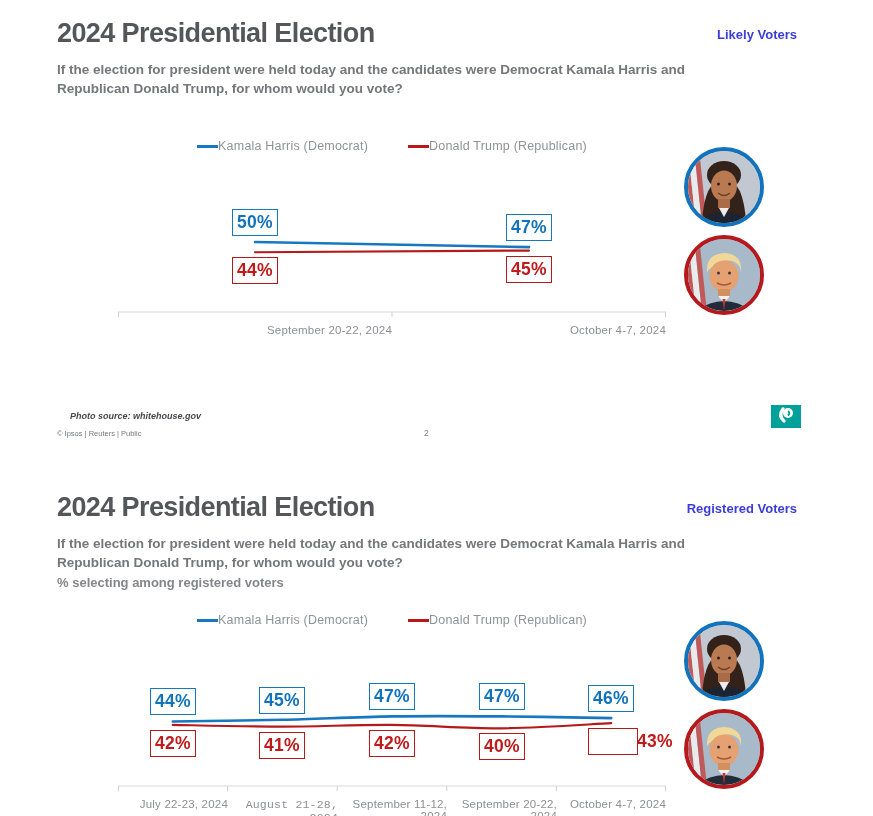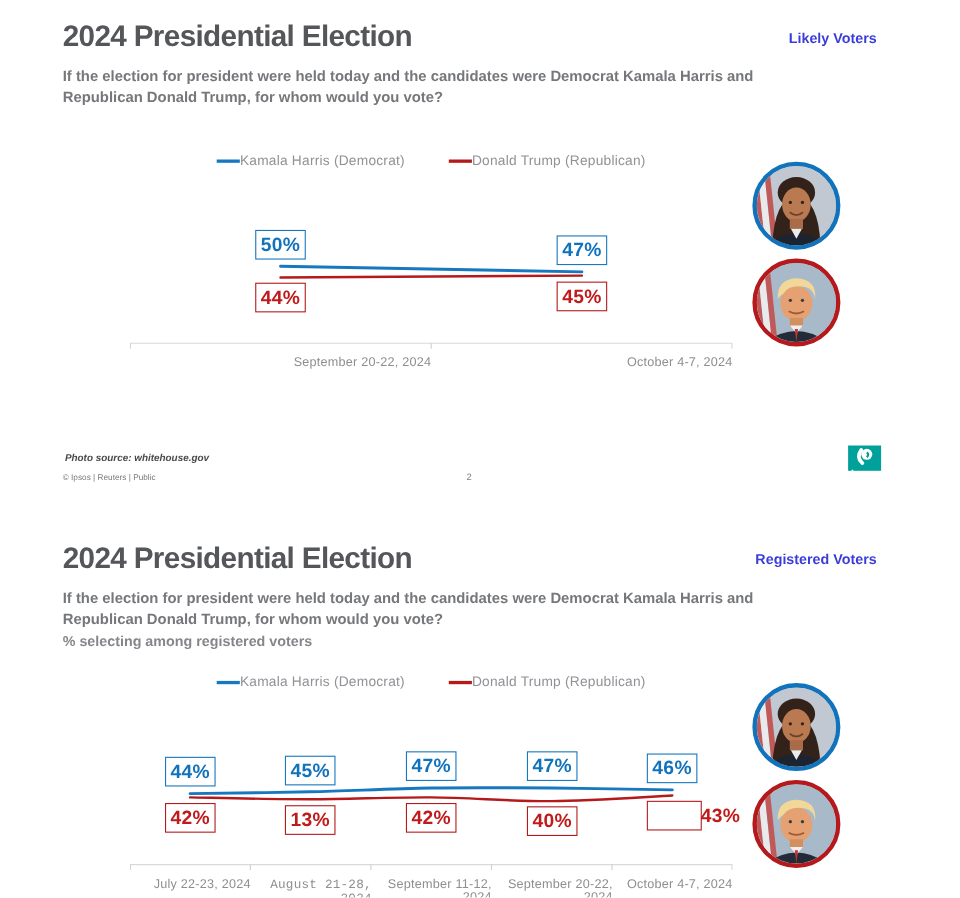--- a/index.html
+++ b/index.html
@@ -51,21 +51,21 @@
   .avatar{
     width:72px;height:72px;border-radius:50%;overflow:hidden;
     border:4px solid;position:absolute;left:2px;background:#c4cad2;
   }
   .avatar svg{display:block;}
   .avatar.harris{top:0;border-color:#1273bd;}
   .avatar.trump{top:88px;border-color:#b5191c;}
 
   .slide-footer{position:absolute;left:0;top:403px;width:873px;height:45px;}
   .photo-source{
-    position:absolute;left:59px;top:8px;font-size:9px;font-style:italic;
+    position:absolute;left:70px;top:8px;font-size:9px;font-style:italic;
     color:#46484b;font-weight:bold;text-align:right;
   }
   .copyright{position:absolute;left:57px;top:26px;font-size:7.5px;color:#77797c;}
   .page-number{position:absolute;left:424px;top:25px;font-size:8.5px;color:#808285;}
   .ipsos-logo{
     position:absolute;left:771px;top:2px;width:30px;height:23px;background:#00a19a;
   }
   .ipsos-logo svg{display:block;}
 </style>
 </head>
@@ -186,21 +186,21 @@
         <line x1="547.5" x2="547.5" y1="122" y2="127" stroke="#cfcfcf" stroke-width="1"></line>
         <path d="M54.8 57.49 C73.1 57.2 127.9 56.6 164.4 55.8 C200.9 54.9 237.5 53.0 274.0 52.4 C310.5 51.8 347.1 52.1 383.6 52.4 C420.1 52.7 474.9 53.8 493.2 54.1" fill="none" stroke="#1777bf" stroke-width="2.6" stroke-linecap="round"></path>
         <path d="M54.8 60.89000000000001 C73.1 61.2 127.9 62.6 164.4 62.6 C200.9 62.6 237.5 60.6 274.0 60.9 C310.5 61.2 347.1 64.6 383.6 64.3 C420.1 64.0 474.9 60.0 493.2 59.2" fill="none" stroke="#b5191a" stroke-width="2.2" stroke-linecap="round"></path>
       </svg>
       <div class="val-label" style="left: 32px; top: 24px; border-color: rgb(23, 119, 191); color: rgb(18, 115, 189);">44%</div>
       <div class="val-label" style="left: 141px; top: 23px; border-color: rgb(23, 119, 191); color: rgb(18, 115, 189);">45%</div>
       <div class="val-label" style="left: 251px; top: 19px; border-color: rgb(23, 119, 191); color: rgb(18, 115, 189);">47%</div>
       <div class="val-label" style="left: 361px; top: 19px; border-color: rgb(23, 119, 191); color: rgb(18, 115, 189);">47%</div>
       <div class="val-label" style="left: 470px; top: 21px; border-color: rgb(23, 119, 191); color: rgb(18, 115, 189);">46%</div>
       <div class="val-label" style="left: 32px; top: 66px; border-color: rgb(181, 25, 26); color: rgb(192, 26, 26);">42%</div>
-      <div class="val-label" style="left: 141px; top: 68px; border-color: rgb(181, 25, 26); color: rgb(192, 26, 26);">13%</div>
+      <div class="val-label" style="left: 141px; top: 68px; border-color: rgb(181, 25, 26); color: rgb(192, 26, 26);">41%</div>
       <div class="val-label" style="left: 251px; top: 66px; border-color: rgb(181, 25, 26); color: rgb(192, 26, 26);">42%</div>
       <div class="val-label" style="left: 361px; top: 69px; border-color: rgb(181, 25, 26); color: rgb(192, 26, 26);">40%</div>
       <div class="val-label" style="left: 470px; top: 64px; border-color: rgb(181, 25, 26); color: rgb(192, 26, 26); padding-left: 48px;">43%</div>
       <div class="axis-label" style="left: 0px; width: 110px;">July 22-23, 2024</div>
       <div class="axis-label" style="left: 110px; width: 110px; font-family: Liberation Mono, monospace;">August 21-28, 2024</div>
       <div class="axis-label" style="left: 219px; width: 110px;">September 11-12, 2024</div>
       <div class="axis-label" style="left: 329px; width: 110px;">September 20-22, 2024</div>
       <div class="axis-label" style="left: 438px; width: 110px;">October 4-7, 2024</div>
     </div>
 

